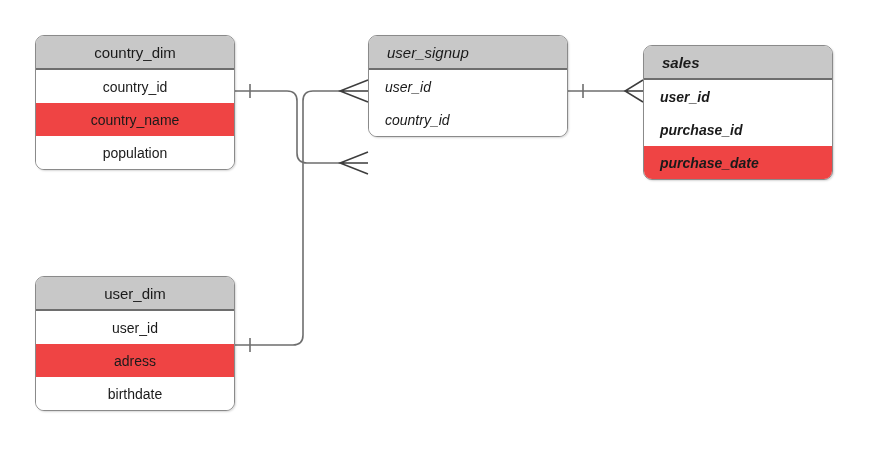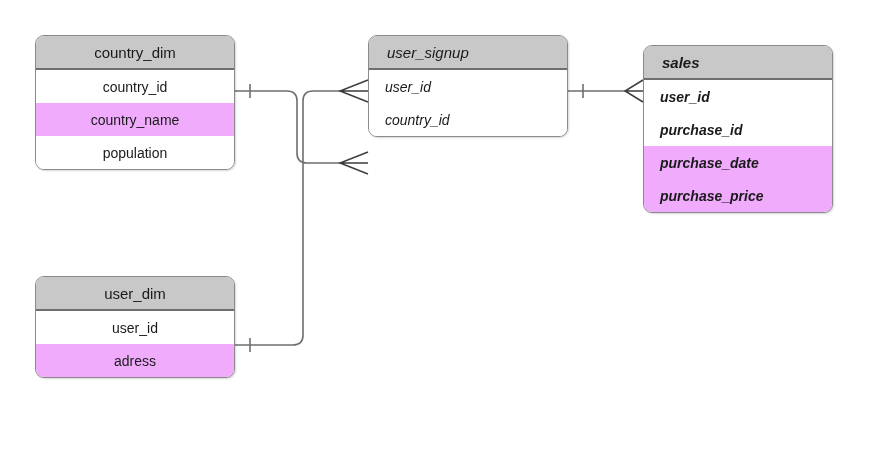--- a/index.html
+++ b/index.html
@@ -51,21 +51,21 @@
     box-sizing: border-box;
     height: 33px;
     display: flex;
     align-items: center;
     justify-content: center;
     font-size: 14px;
     color: #1a1a1a;
     background: #ffffff;
   }
   .entity-row.alt {
-    background: #f0abfc;
+    background: #ef4444;
   }
 
   
   .entity.italic .entity-header,
   .entity.italic .entity-row {
     font-style: italic;
     justify-content: flex-start;
     padding-left: 16px;
   }
   .entity.italic .entity-header {
@@ -138,22 +138,22 @@
     <div class="entity-header">user_signup</div>
     <div class="entity-row">user_id</div>
     <div class="entity-row">country_id</div>
   </div>
 
   <div class="entity italic" id="ent-sales">
     <div class="entity-header">sales</div>
     <div class="entity-row">user_id</div>
     <div class="entity-row">purchase_id</div>
     <div class="entity-row alt">purchase_date</div>
-    <div class="entity-row alt">purchase_price</div>
   </div>
 
   <div class="entity" id="ent-user_dim">
     <div class="entity-header">user_dim</div>
     <div class="entity-row">user_id</div>
     <div class="entity-row alt">adress</div>
+    <div class="entity-row">birthdate</div>
   </div>
 
 </div>
 
 </body></html>

